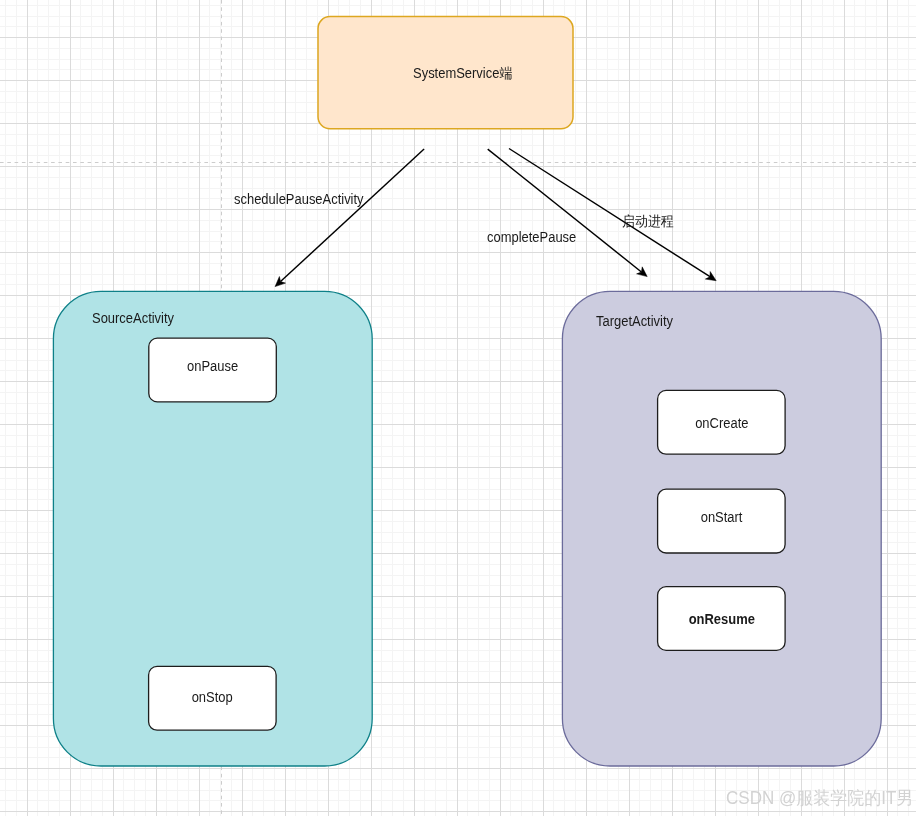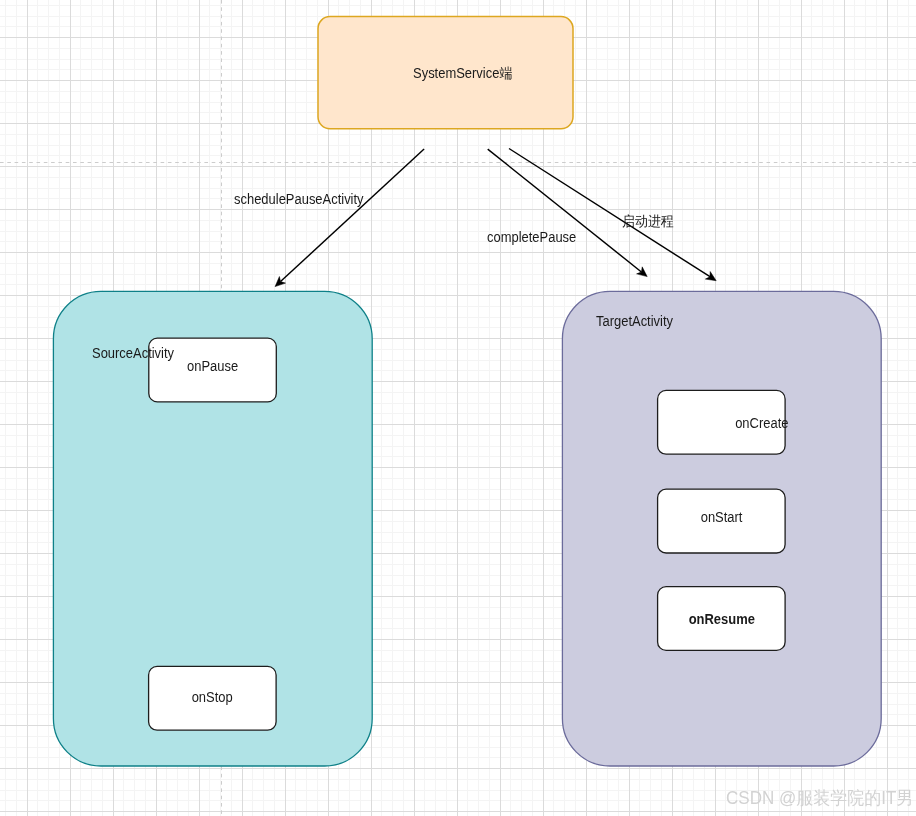--- a/index.html
+++ b/index.html
@@ -48,29 +48,29 @@
       </g>
       <g>
         <path d="M509 148.5L709.9616203980019 276.7197211226633" stroke="#000" stroke-width="1.45" stroke-linecap="butt" fill="none"></path>
         <path d="M716.2 280.7L705.3493174367571 279.11485397778716L709.9616203980019 276.7197211226633L710.190197152437 271.52763554292443Z" fill="#000" stroke="#000" stroke-width="0.5" stroke-linejoin="miter"></path>
       </g>
     </svg>
   <div id="nodes">
       <div class="nodelabel ct" style="left: 318px; top: 17.1px; width: 289px; height: 112.2px; align-items: center;">
         <span>SystemService端</span>
       </div>
-      <div class="nodelabel tl" style="left: 91.5px; top: 311px; margin-top: 35px;"><span>SourceActivity</span></div>
+      <div class="nodelabel tl" style="left: 91.5px; top: 311px;"><span>SourceActivity</span></div>
       <div class="nodelabel tl" style="left: 596.3px; top: 314px;"><span>TargetActivity</span></div>
       <div class="nodelabel ct" style="left: 148.8px; top: 338.6px; width: 127.5px; height: 55px;">
         <span>onPause</span>
       </div>
       <div class="nodelabel ct" style="left: 148.6px; top: 666.9px; width: 127.5px; height: 61px;">
         <span>onStop</span>
       </div>
-      <div class="nodelabel ct" style="left: 657.6px; top: 390.9px; width: 127.5px; height: 63.8px; padding-left: 40px;">
+      <div class="nodelabel ct" style="left: 657.6px; top: 390.9px; width: 127.5px; height: 63.8px;">
         <span>onCreate</span>
       </div>
       <div class="nodelabel ct" style="left: 657.6px; top: 489.7px; width: 127.5px; height: 54px;">
         <span>onStart</span>
       </div>
       <div class="nodelabel ct" style="left: 657.6px; top: 587.1px; width: 127.5px; height: 63.8px; font-weight: bold;">
         <span>onResume</span>
       </div>
       <div class="nodelabel tl" style="left: 234px; top: 191.5px; text-align: center;"><span>schedulePauseActivity</span></div>
       <div class="nodelabel tl" style="left: 487px; top: 229.5px; text-align: right;"><span>completePause</span></div>

